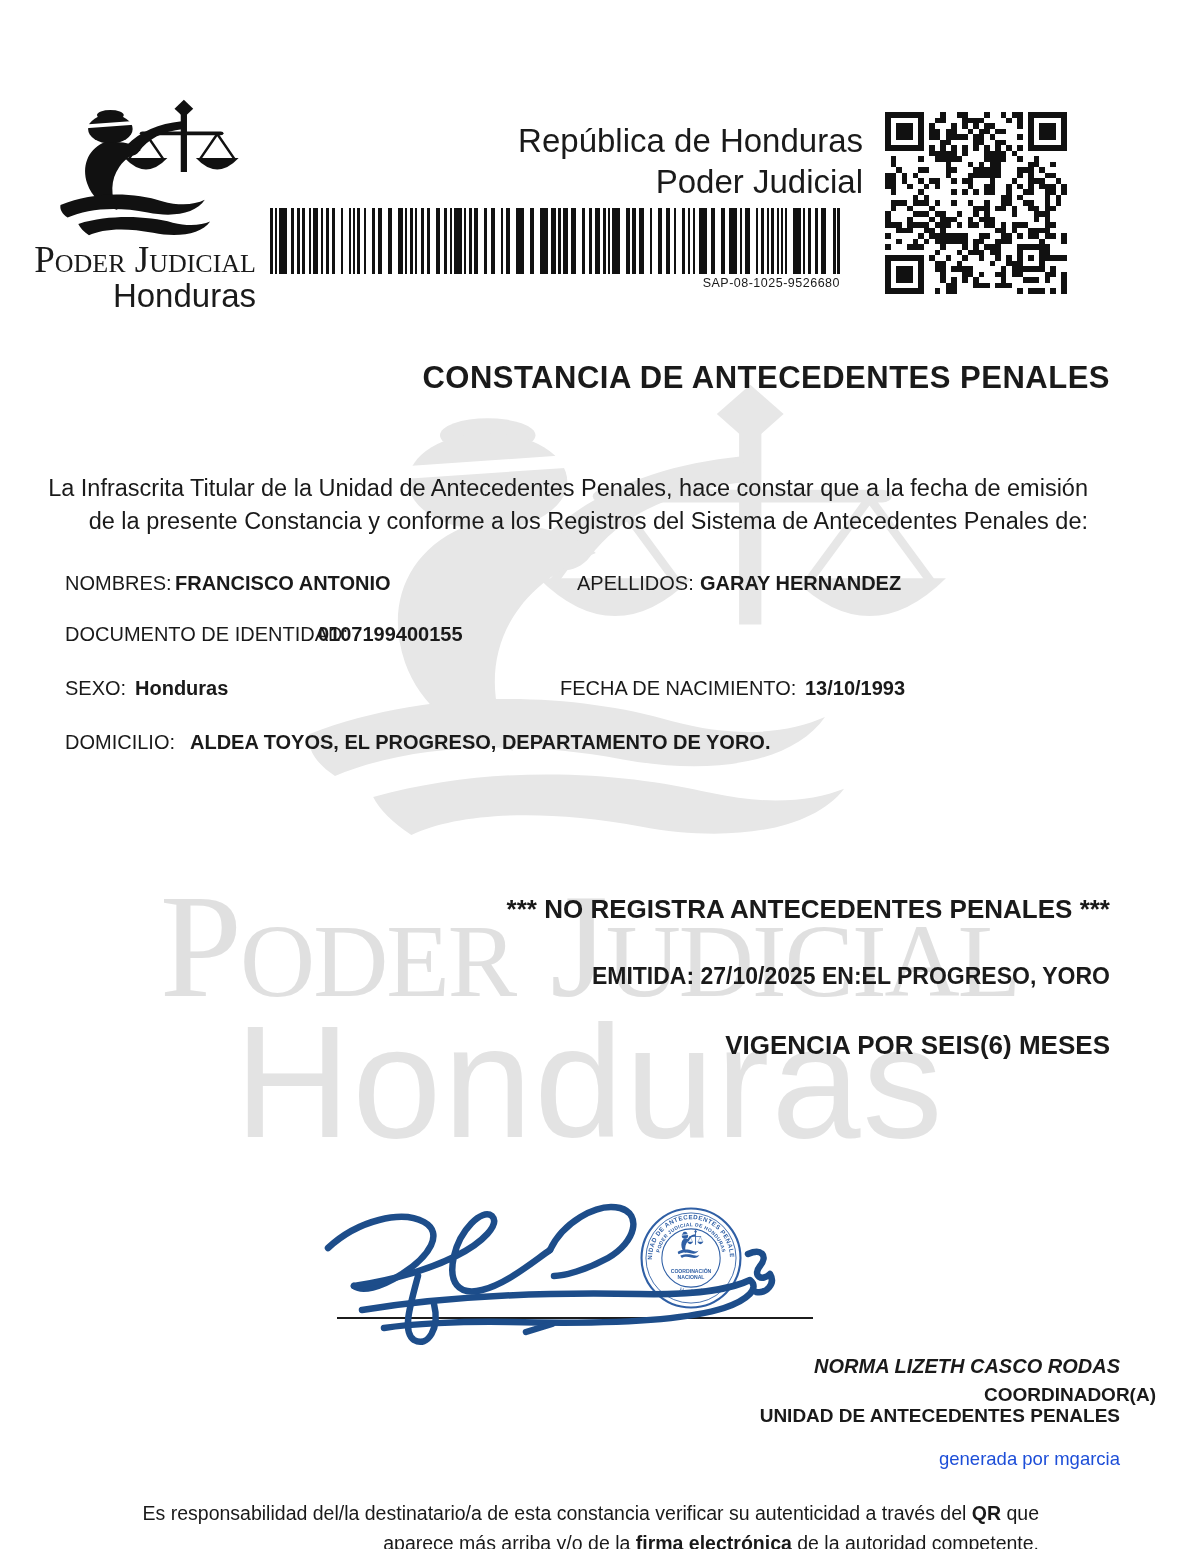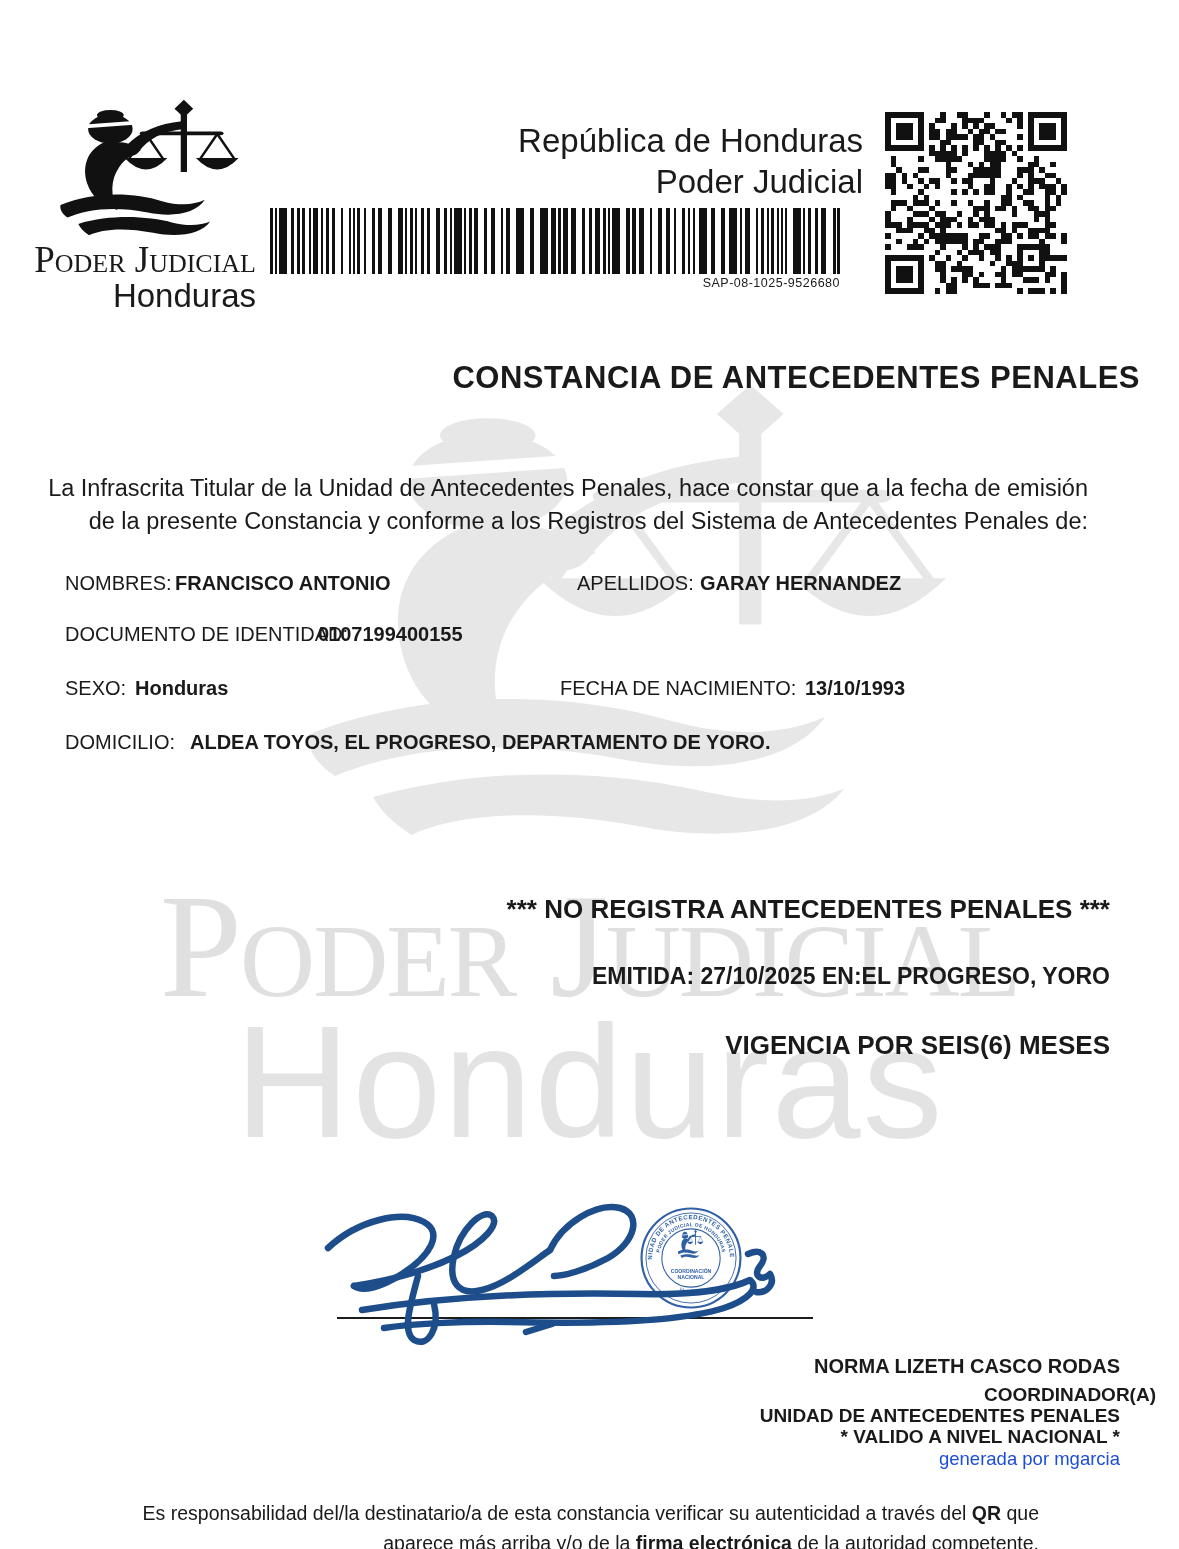--- a/index.html
+++ b/index.html
@@ -19,33 +19,33 @@
   #logo-figure{left:48px;top:96px;width:196px;height:152px;color:#111;z-index:2;}
   #logo-wordmark{left:0px;top:240px;width:256px;font-family:"Liberation Serif",serif;
                  font-variant-caps:small-caps;font-size:37px;line-height:40px;z-index:2;}
   #logo-country{left:0px;top:278px;width:256px;font-size:33px;line-height:36px;z-index:2;}
   
   #header-title{left:243px;top:120px;width:620px;font-size:33px;line-height:41px;z-index:2;}
   #barcode{left:270px;top:208px;width:570px;height:66px;z-index:2;}
   #barcode-label{left:270px;top:276px;width:570px;font-size:12.5px;letter-spacing:.5px;z-index:2;}
   #qr{left:885px;top:112px;width:182px;height:182px;z-index:2;}
   
-  #doc-title{left:0;top:360px;width:1110px;font-size:31px;letter-spacing:.5px;z-index:2;padding-left:30px;}
+  #doc-title{left:0;top:360px;width:1110px;font-size:31px;letter-spacing:.5px;z-index:2;}
   #doc-subtitle{left:0;top:419px;width:1110px;font-size:27px;z-index:2;}
   #intro{left:28px;top:472px;width:1060px;font-size:23.5px;line-height:33px;z-index:2;}
   .field-label{font-size:20px;z-index:2;white-space:nowrap;}
   .field-value{font-size:20px;font-weight:bold;z-index:2;white-space:nowrap;}
   #result-line{left:0;top:894px;width:1110px;font-size:26px;z-index:2;}
   #emitted-line{left:0;top:963px;width:1110px;font-size:23px;z-index:2;}
   #validity-line{left:0;top:1030px;width:1110px;font-size:26px;z-index:2;}
   
   #seal{left:638px;top:1205px;width:106px;height:106px;z-index:3;}
   #signature{left:310px;top:1190px;width:484px;height:162px;z-index:4;}
   #sig-line{left:337px;top:1317px;width:476px;height:2px;background:#1c1c1c;z-index:3;}
-  #sig-name{left:0;top:1355px;width:1120px;font-size:20px;z-index:2;}
+  #sig-name{left:0;top:1355px;width:1120px;font-size:20px;z-index:2;font-style:italic;}
   #sig-role{left:0;top:1384px;width:1120px;font-size:19px;z-index:2;padding-left:36px;}
   #sig-unit{left:0;top:1405px;width:1120px;font-size:19px;z-index:2;}
   #sig-scope{left:0;top:1426px;width:1120px;font-size:19px;z-index:2;}
   #sig-generated{left:0;top:1448px;width:1120px;font-size:18.5px;color:#1d4ed8;z-index:2;}
   #footer{left:139px;top:1498px;width:900px;font-size:19.5px;line-height:30px;z-index:2;}
 </style>
 </head>
 <body>
 
 <div id="page">
@@ -719,20 +719,19 @@
       <path d="M438 64 C452 58 458 66 450 76 C442 86 452 92 460 84 C466 94 456 104 446 102"></path>
       <path d="M108 86 C100 116 92 142 104 150 C118 158 130 138 124 114"></path>
       <path d="M216 142 L242 134"></path>
     </g>
   </svg>
   <div id="sig-line" class="abs"></div>
 
   <div id="sig-name" class="abs ctr b">NORMA LIZETH CASCO RODAS</div>
   <div id="sig-role" class="abs ctr b">COORDINADOR(A)</div>
   <div id="sig-unit" class="abs ctr b">UNIDAD DE ANTECEDENTES PENALES</div>
-  <div id="sig-scope" class="abs ctr b">* VALIDO A NIVEL NACIONAL *</div>
   <div id="sig-generated" class="abs ctr">generada por mgarcia</div>
 
   <div id="footer" class="abs ctr">
     <span>Es responsabilidad del/la destinatario/a de esta constancia verificar su autenticidad a través del </span><span class="b">QR</span><span> que aparece más arriba y/o de la </span><span class="b">firma electrónica</span><span> de la autoridad competente.</span>
   </div>
 
 </div>
 
 </body></html>

